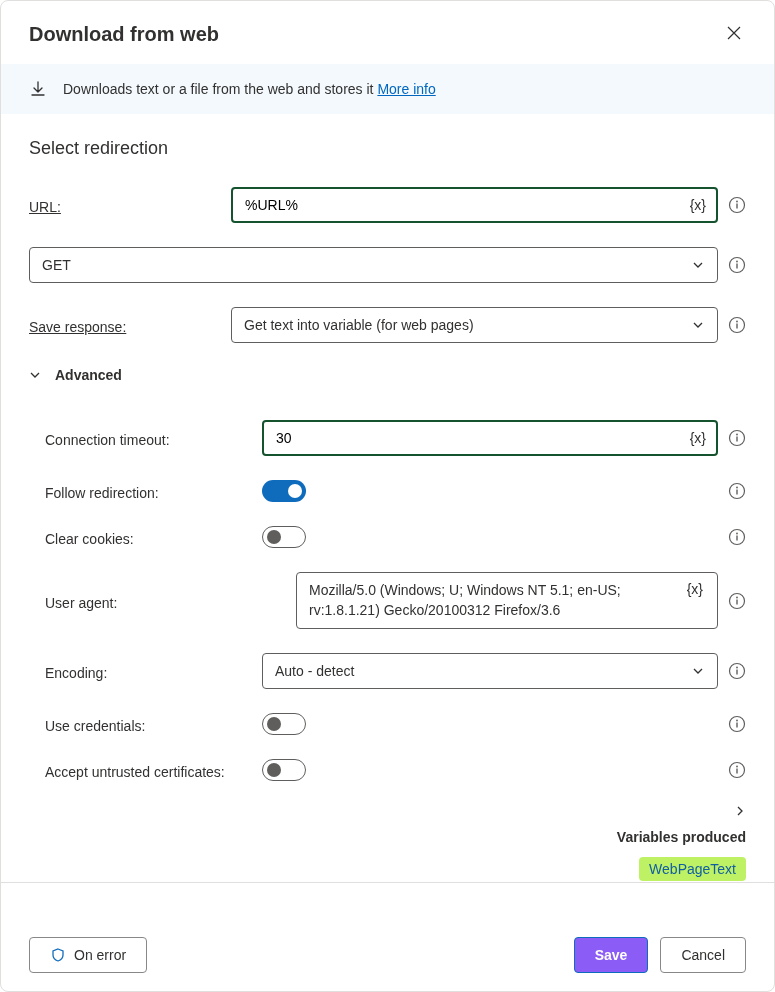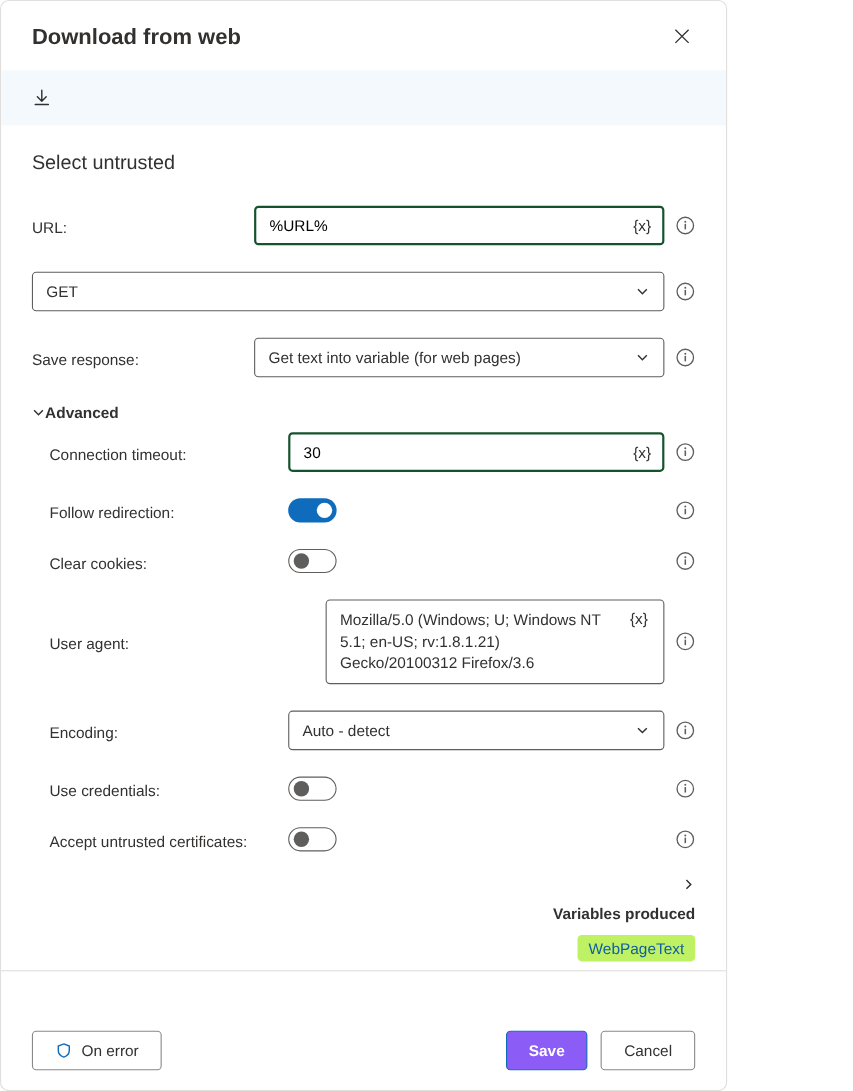--- a/index.html
+++ b/index.html
@@ -5,21 +5,21 @@
 * { box-sizing: border-box; margin: 0; padding: 0; }
 body {
   font-family: "Segoe UI", -apple-system, sans-serif;
   font-size: 14px;
   color: #323130;
   background: #fff;
   width: 775px;
   height: 992px;
 }
 .dialog {
-  width: 661px;
+  width: 775px;
   height: 992px;
   border: 1px solid #e1dfdd;
   border-radius: 8px;
   display: flex;
   flex-direction: column;
   overflow: hidden;
 }
 .header {
   display: flex;
   justify-content: space-between;
@@ -59,20 +59,21 @@
 .form-row {
   display: flex;
   align-items: center;
   margin-bottom: 24px;
   gap: 12px;
 }
 .form-label {
   width: 190px;
   flex-shrink: 0;
   padding-top: 4px;
+  text-decoration: underline;
 }
 .form-label-adv {
   width: 205px;
   flex-shrink: 0;
   padding-top: 4px;
 }
 .form-field {
   flex: 1;
   display: flex;
   align-items: center;
@@ -137,22 +138,22 @@
 .info-icon {
   width: 18px;
   height: 18px;
   flex-shrink: 0;
   cursor: pointer;
   color: #605e5c;
 }
 .section-toggle {
   display: flex;
   align-items: center;
-  gap: 0;
-  margin-bottom: 10px;
+  gap: 14px;
+  margin-bottom: 37px;
   cursor: pointer;
 }
 .section-toggle-label { font-weight: 600; }
 .advanced-body {
   padding-left: 16px;
 }
 .toggle {
   width: 44px;
   height: 22px;
   border-radius: 11px;
@@ -242,24 +243,27 @@
       <svg width="16" height="16" viewBox="0 0 16 16">
           <path d="M2 2 L14 14 M14 2 L2 14" stroke="#323130" stroke-width="1.2" fill="none"></path>
         </svg>
     </button>
   </div>
 
   <div class="info-banner">
     <svg width="18" height="18" viewBox="0 0 18 18">
         <path d="M9 2 V12 M5 8 L9 12 L13 8 M3 15 H15" stroke="#323130" stroke-width="1.3" fill="none" stroke-linecap="round" stroke-linejoin="round"></path>
       </svg>
+    <div class="info-banner-text">
+      <span>Downloads text or a file from the web and stores it </span><a class="link">More info</a>
+    </div>
   </div>
 
   <div class="body">
-    <div class="section-title">Select untrusted</div>
+    <div class="section-title">Select redirection</div>
 
     <div class="form-row">
       <div class="form-label">URL:</div>
       <div class="form-field">
         <div class="input-wrap">
           <input class="text-input" value="%URL%" style="">
           <span class="var-token">{x}</span>
         </div>
         <svg class="info-icon" viewBox="0 0 18 18">
             <circle cx="9" cy="9" r="7.5" stroke="#605e5c" stroke-width="1.2" fill="none"></circle>

